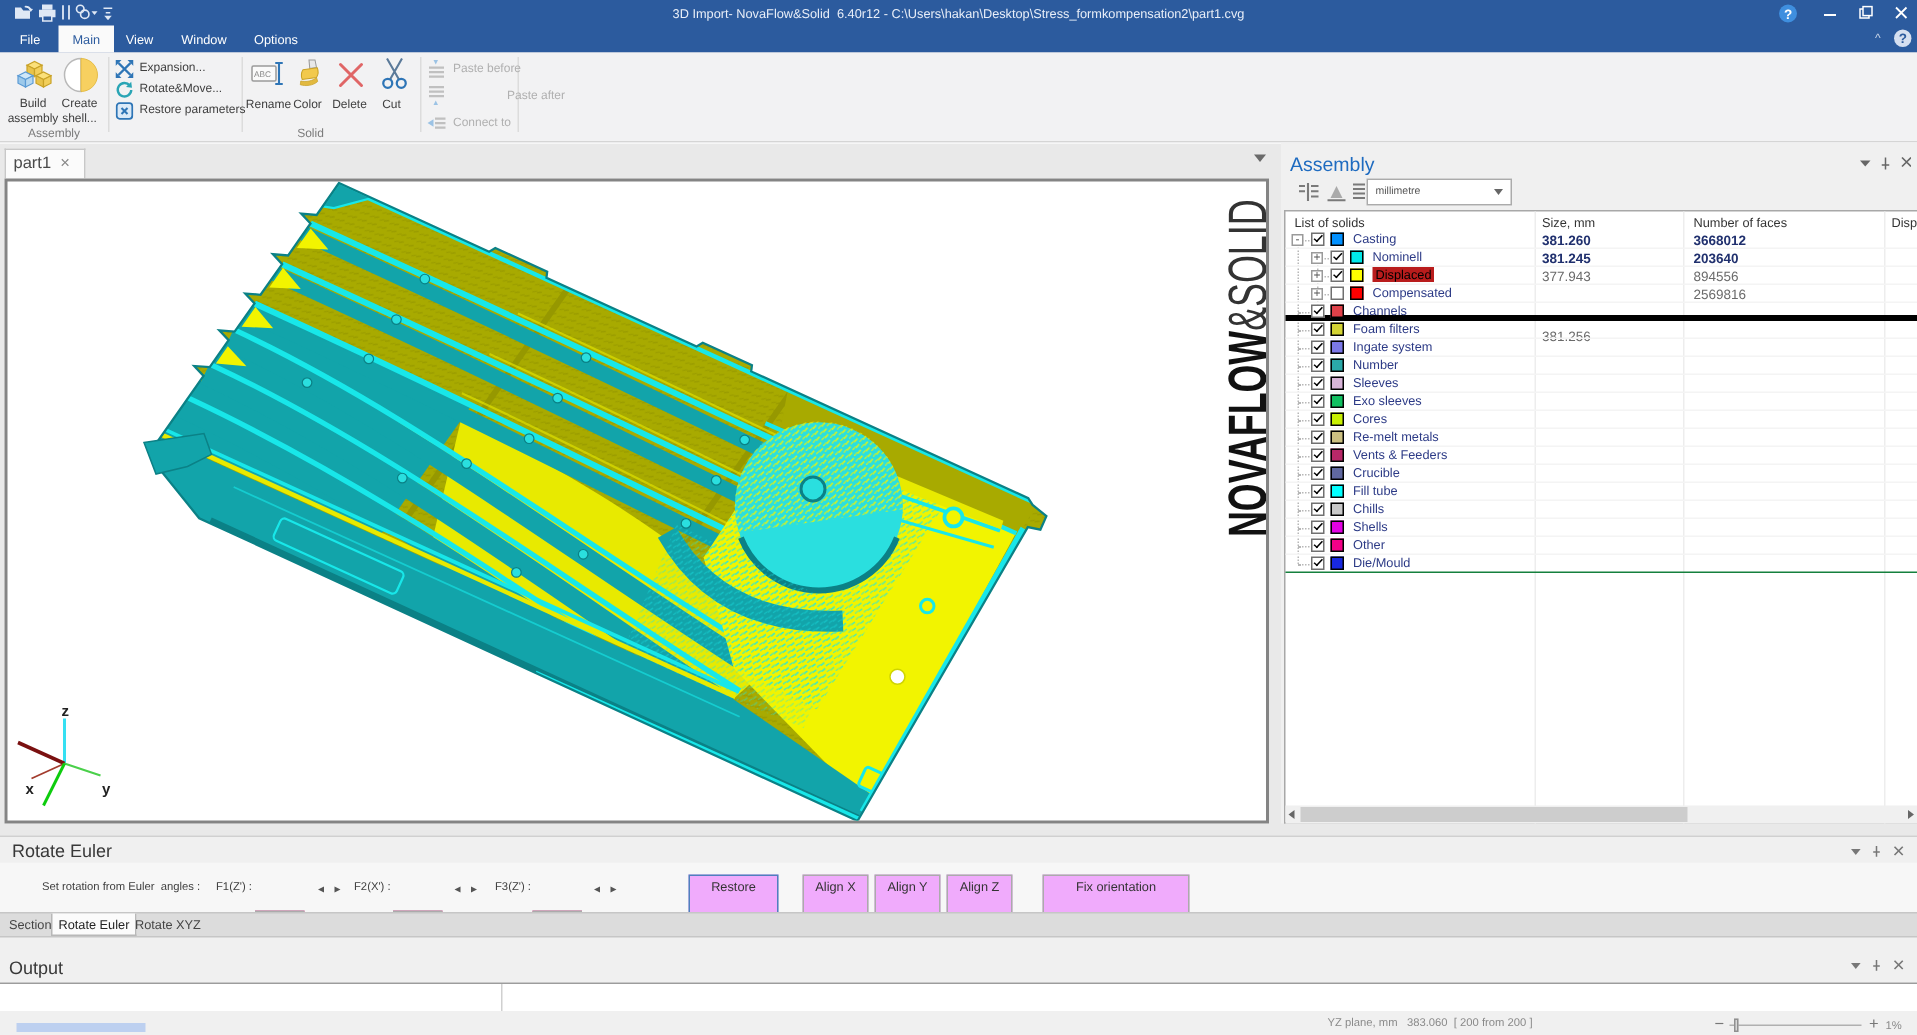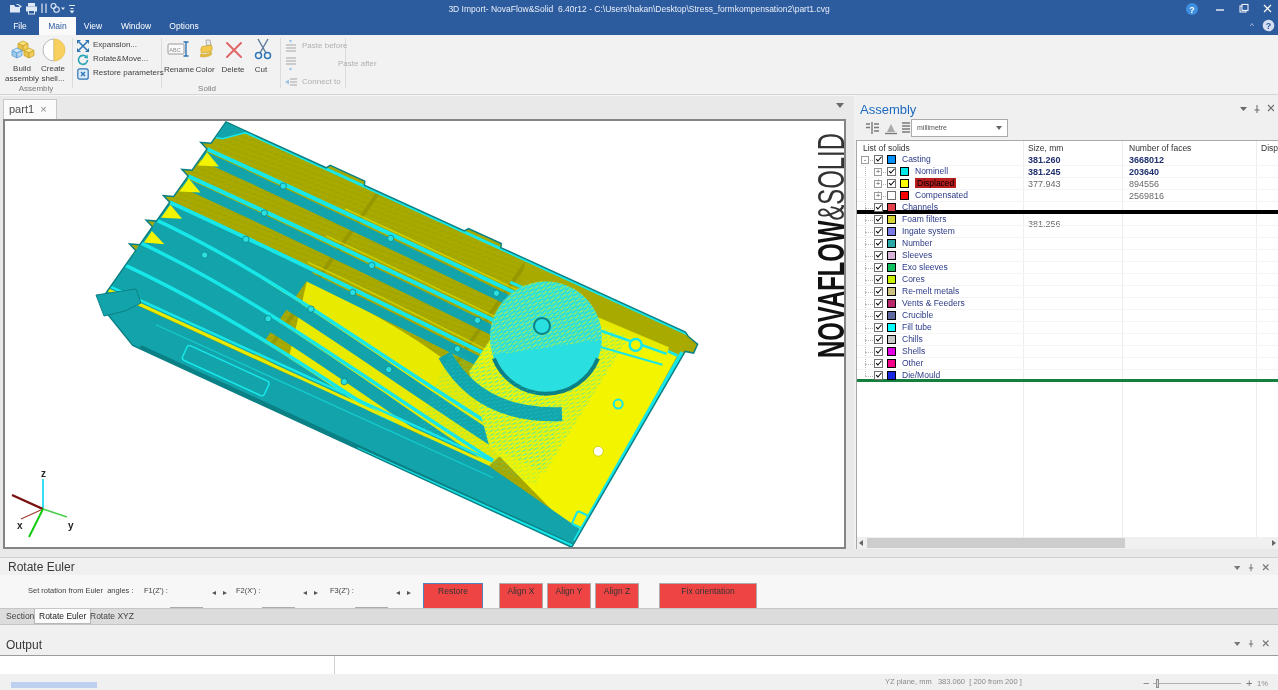--- a/index.html
+++ b/index.html
@@ -38,21 +38,21 @@
   .cb.on:before { content:""; position:absolute; left:1px; top:1px; width:4.5px; height:2.2px; border-left:1.4px solid #000; border-bottom:1.4px solid #000; transform:rotate(-48deg); transform-origin:center; }
   .exp { position:absolute; top:2px; width:8px; height:8px; border:1px solid #9a9a9a; background:#fff; font-size:8px; line-height:6px; text-align:center; color:#555; }
   .num { position:absolute; top:1px; font-size:9px; }
 
   
   .phead { left:0; width:1278px; background:#f0f0f0; font-size:12px; color:#383838; }
   #roteuler-head { top:557px; height:18px; border-top:1px solid #d0d0d0; }
   #roteuler-body { left:0; top:575px; width:1278px; height:33px; background:#f7f7f7; font-size:7.5px; color:#404040; }
   .ibox { position:absolute; top:8px; width:33px; height:13px; background:#ec4899; border:1px solid #ababab; font-size:8px; color:#333; padding:1px 0 0 3px;margin-top:24px; }
   .spin { position:absolute; top:13px; } .spin i { display:inline-block; width:0; height:0; border-top:2.8px solid transparent; border-bottom:2.8px solid transparent; } .spin .l { border-right:4px solid #555; margin-right:7px; } .spin .r { border-left:4px solid #555; }
-  .btn { position:absolute; top:8px; height:28px; background:#ef4444; border:1px solid #ababab; font-size:8.5px; color:#333; text-align:center; line-height:14px; }
+  .btn { position:absolute; top:8px; height:28px; background:#f0abfc; border:1px solid #ababab; font-size:8.5px; color:#333; text-align:center; line-height:14px;margin-left:36px; }
   .btn.def { border:1px solid #4f81bd; }
   #btabs { left:0; top:608px; width:1278px; height:16px; background:#dcdcdc; border-top:1px solid #c6c6c6; font-size:8.5px; color:#444; }
   .btab { position:absolute; top:0; height:15px; line-height:14px; padding:0 4px; }
   .btab.on { background:#fbfbfb; border:1px solid #b8b8b8; border-top:none; color:#222; }
   #output-head { top:624px; height:31px; border-top:1px solid #c6c6c6; }
   #output-body { left:0; top:655px; width:1278px; height:20px; background:#fff; border:1px solid #9c9c9c; border-left:none; border-right:none; }
 
   
   #status { left:0; top:674px; width:1278px; height:16px; background:#f0f0f0; font-size:7.5px; color:#8a8a8a; }
 </style>
@@ -452,21 +452,21 @@
             <div class="sq" style="left:30px;background:#e400e4;"></div>
             <span style="position:absolute;left:45px;top:0;">Shells</span>
           </div>
           <div class="abs" style="left:8px;top:210px;width:8px;height:1px;border-top:1px dotted #b8b8b8;"></div>
           <div class="trow abs" style="top:204px;border-bottom:1px solid #f4f4f4;">
             <div class="cb on" style="left:17px;"></div>
             <div class="sq" style="left:30px;background:#f40088;"></div>
             <span style="position:absolute;left:45px;top:0;">Other</span>
           </div>
           <div class="abs" style="left:8px;top:222px;width:8px;height:1px;border-top:1px dotted #b8b8b8;"></div>
-          <div class="trow abs" style="top:216px;border-bottom:3px solid #15803d;">
+          <div class="trow abs" style="top:216px;border-bottom:1px solid #15803d;">
             <div class="cb on" style="left:17px;"></div>
             <div class="sq" style="left:30px;background:#1828e0;"></div>
             <span style="position:absolute;left:45px;top:0;">Die/Mould</span>
           </div>
         </div>
 
       <div class="abs" style="left:0px;top:396px;width:421px;height:12px;background:#f0f0f0;">
         <div class="abs" style="left:2px;top:3px;width:0;height:0;border-top:3px solid transparent;border-bottom:3px solid transparent;border-right:4.5px solid #666;"></div>
         <div class="abs" style="left:10px;top:1px;width:258px;height:10px;background:#cdcdcd;"></div>
         <div class="abs" style="right:2px;top:3px;width:0;height:0;border-top:3px solid transparent;border-bottom:3px solid transparent;border-left:4.5px solid #666;"></div>

